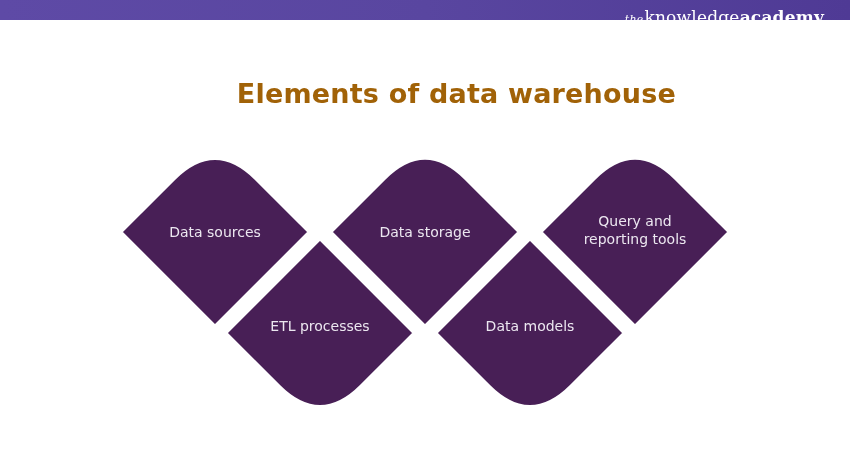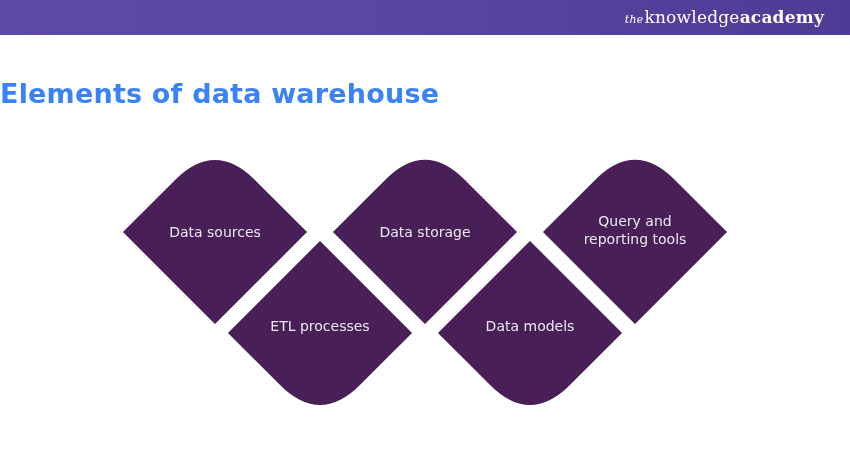--- a/index.html
+++ b/index.html
@@ -3,33 +3,33 @@
 <meta charset="utf-8">
 <style>
   html, body { margin: 0; padding: 0; }
   body {
     width: 850px; height: 450px; overflow: hidden;
     background: #ffffff;
     font-family: "Liberation Sans", "DejaVu Sans", sans-serif;
     position: relative;
   }
   .header {
-    position: absolute; left: 0; top: 0; width: 850px; height: 35px;
+    position: absolute; left: 0; top: 0; width: 850px; height: 20px;
     background: linear-gradient(90deg, #5e4aa6 0%, #5946a0 50%, #4f3a95 100%);
   }
   .logo {
     position: absolute; right: 26px; top: 7px;
     color: #ffffff; font-family: "DejaVu Serif", "Liberation Serif", serif;
     font-size: 17px; letter-spacing: 0.2px; white-space: nowrap;
   }
   .logo .the { font-style: italic; font-size: 11px; margin-right: 1px; }
   .logo .acad { font-weight: bold; }
   .title {
     position: absolute; left: 0; width: 676px; top: 78px;
-    text-align: left; color: #3b82f6;
+    text-align: right; color: #a16207;
     font-family: "DejaVu Sans", "Liberation Sans", sans-serif;
     font-weight: bold; font-size: 27px; letter-spacing: 0.2px;
   }
   svg.diagram { position: absolute; left: 0; top: 0; }
   .shape { fill: #481f56; }
   .label {
     fill: #ece7f0; font-family: "DejaVu Sans", "Liberation Sans", sans-serif;
     font-size: 14px; text-anchor: middle;
   }
 </style>

